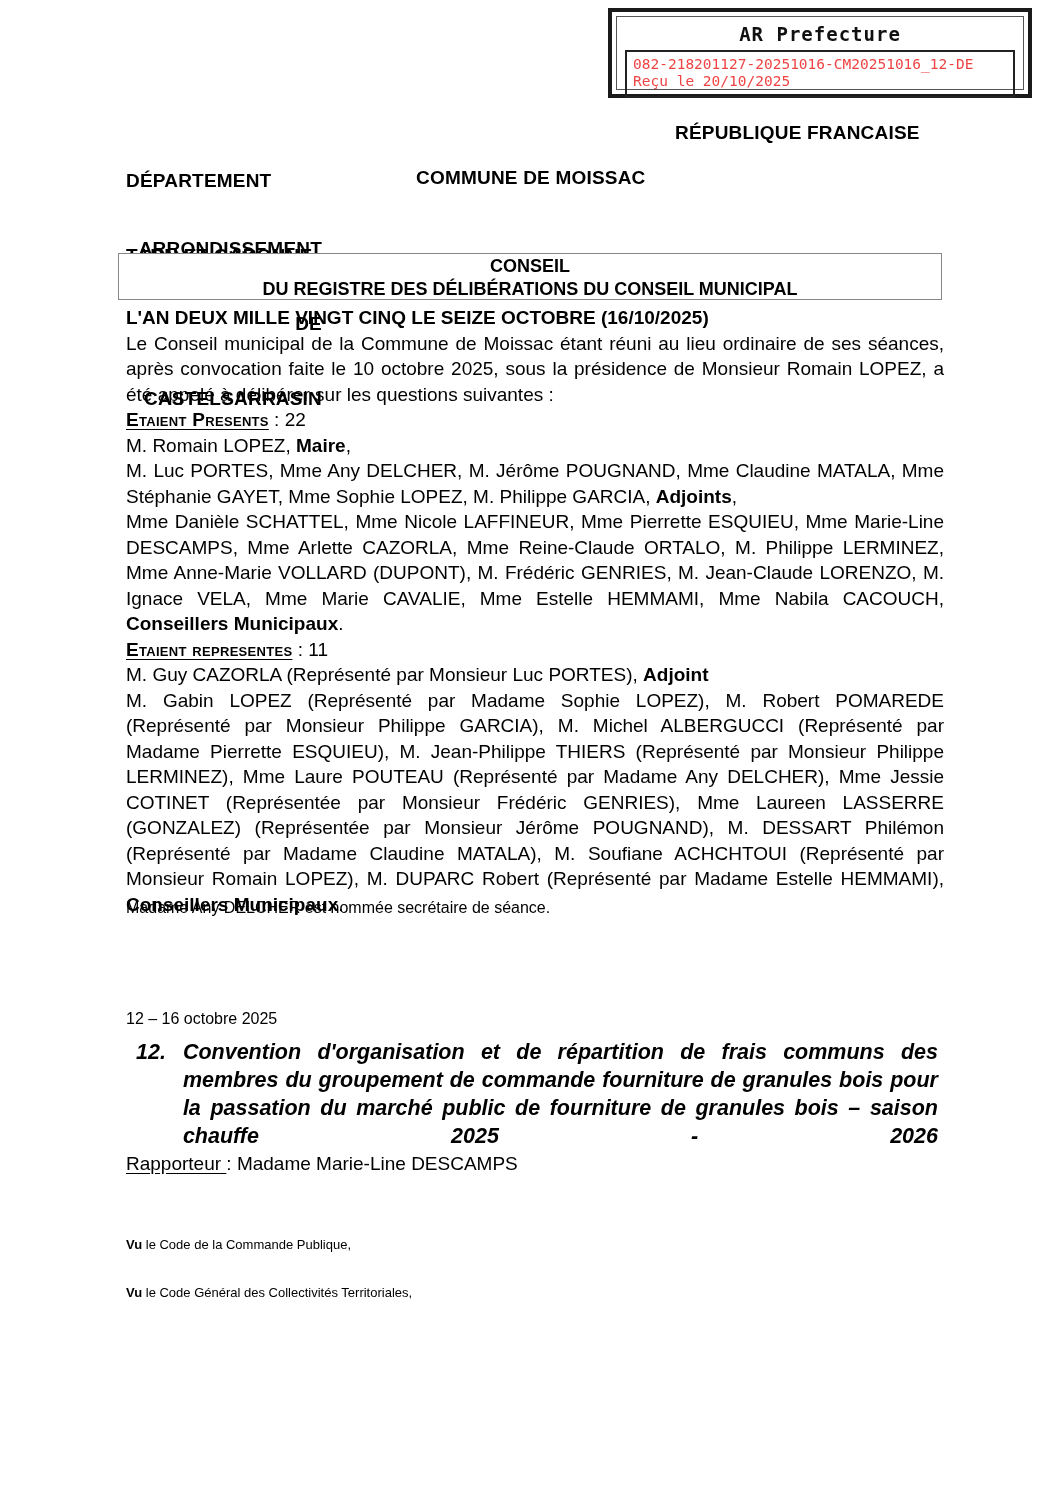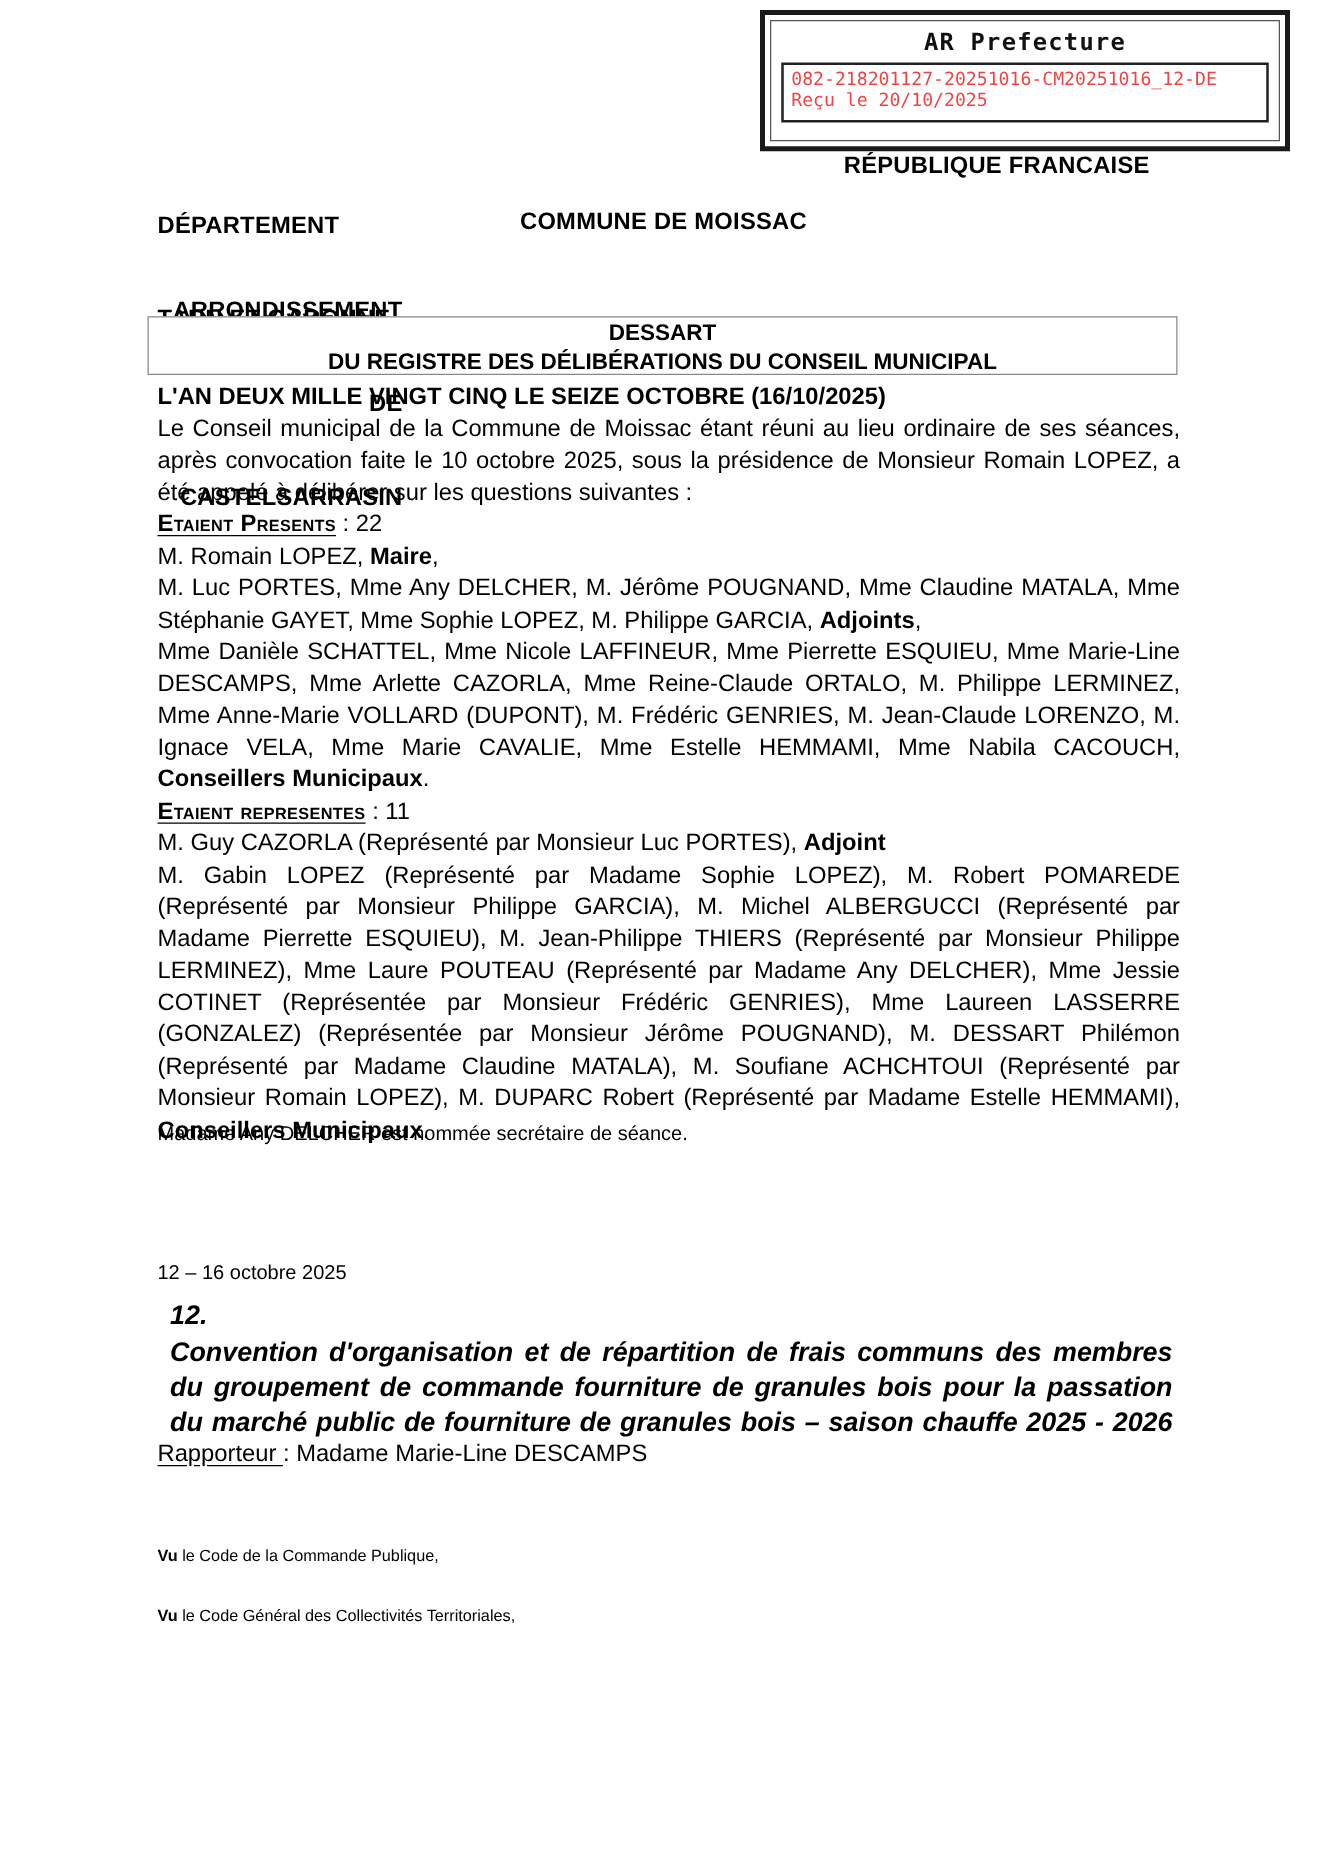--- a/index.html
+++ b/index.html
@@ -19,21 +19,21 @@
     background: #ffffff;
     overflow: hidden;
   }
 
   
   .stamp {
     position: absolute;
     left: 608px;
     top: 8px;
     width: 424px;
-    height: 113px;
+    height: 90px;
     border: 4px solid #1a1a1a;
     box-sizing: border-box;
     background: #ffffff;
   }
   .stamp-inner {
     position: absolute;
     left: 4px;
     top: 4px;
     right: 4px;
     bottom: 4px;
@@ -142,23 +142,22 @@
   #delib-title {
     position: absolute;
     left: 136px;
     top: 1038px;
     width: 802px;
     font-size: 21.5px;
     line-height: 28px;
     font-weight: bold;
     font-style: italic;
     display: flex;
-    gap: 2px;
+    gap: 17px;
     text-align: justify;
-    flex-direction: column;
   }
   #delib-title .num { flex: 0 0 auto; }
   #delib-title .txt { flex: 1 1 auto; text-align: justify; }
   #delib-title .txt::after {
     content: "";
     display: inline-block;
     width: 100%;
   }
 
   #rapporteur {
@@ -203,21 +202,21 @@
   <div class="hdr" id="arrond">
     <div>ARRONDISSEMENT</div>
     <div>DE</div>
     <div>CASTELSARRASIN</div>
   </div>
 
   <div class="hdr" id="republique">RÉPUBLIQUE FRANCAISE</div>
   <div class="hdr" id="commune">COMMUNE DE MOISSAC</div>
 
   <div class="extrait-box">
-    <div class="extrait-line l1">DESSART</div>
+    <div class="extrait-line l1">CONSEIL</div>
     <div class="extrait-line">DU REGISTRE DES DÉLIBÉRATIONS DU CONSEIL MUNICIPAL</div>
   </div>
 
   <div id="body">
 
     <p class="nojust b">L'AN DEUX MILLE VINGT CINQ LE SEIZE OCTOBRE (16/10/2025)</p>
 
     <p>Le Conseil municipal de la Commune de Moissac étant réuni au lieu ordinaire de ses séances, après convocation faite le 10 octobre 2025, sous la présidence de Monsieur Romain LOPEZ, a été appelé à délibérer sur les questions suivantes :</p>
 
     <p class="nojust"><span class="caps-head">Etaient Presents</span><span> : 22</span></p>

